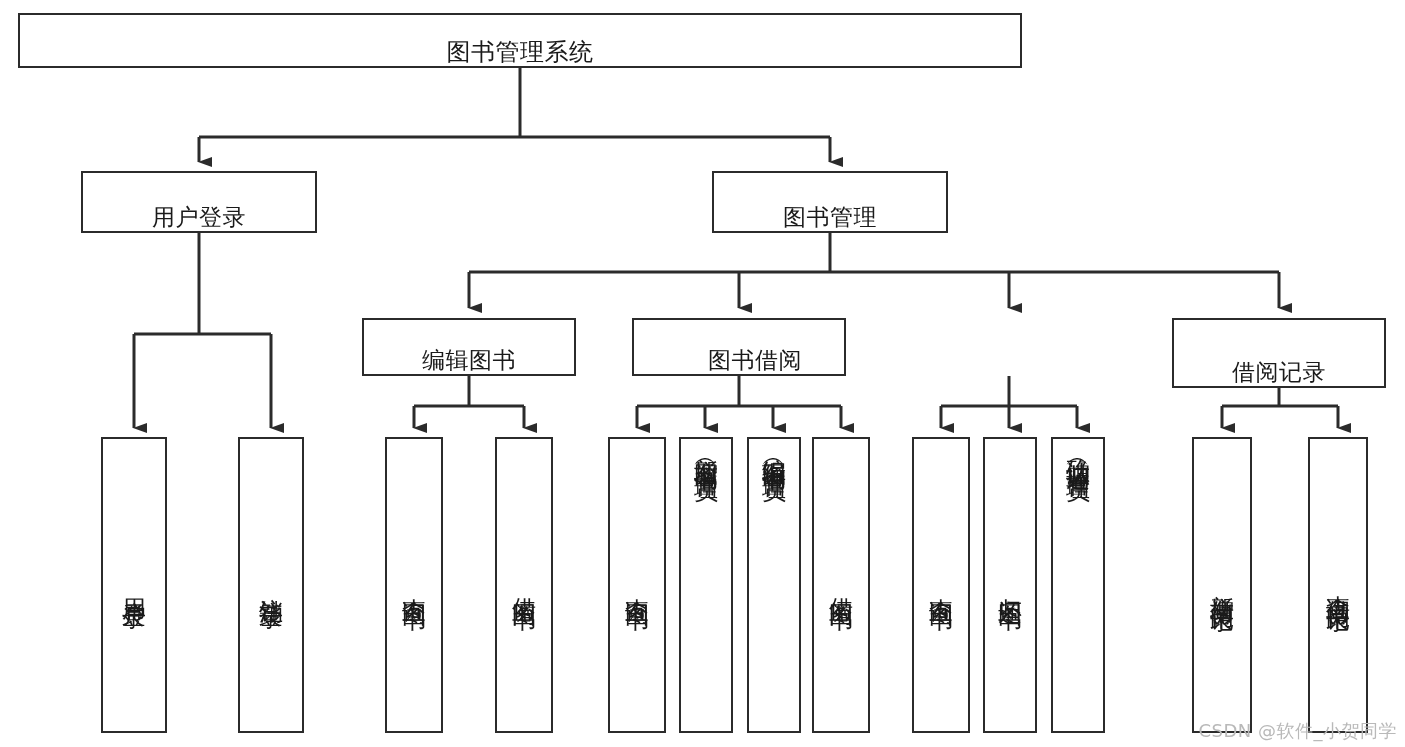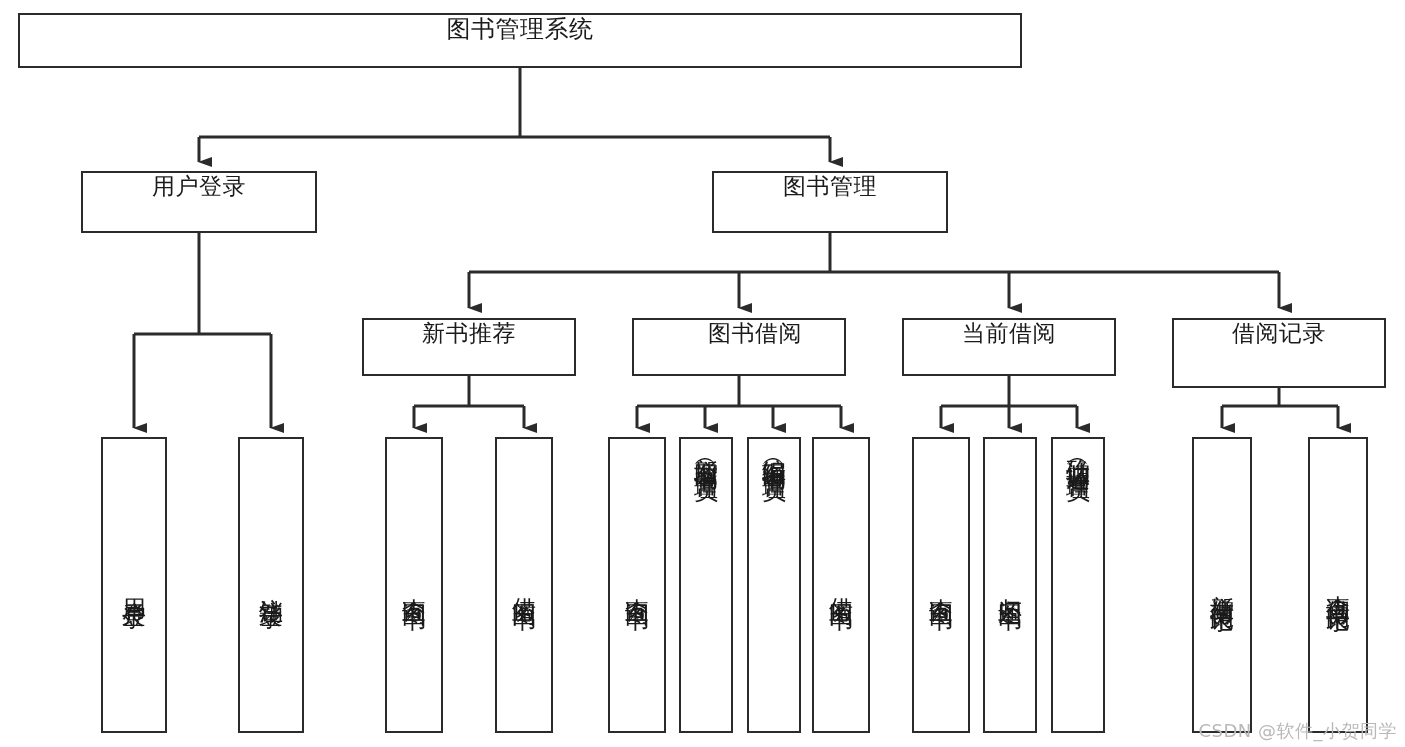--- a/index.html
+++ b/index.html
@@ -24,21 +24,21 @@
     width: 1405px;
     height: 747px;
     pointer-events: none;
   }
   .node {
     position: absolute;
     box-sizing: border-box;
     border: 2.5px solid #2b2b2b;
     background: #ffffff;
     display: flex;
-    align-items: flex-start;
+    align-items: flex-end;
     justify-content: center;
     color: #1a1a1a;
     z-index: 2;
   }
   .node .label {
     display: block;
     text-align: center;
     line-height: 1.18;
     letter-spacing: 0.5px;
   }
@@ -138,30 +138,27 @@
 
   <div class="node horiz" style="left:81px; top:171px; width:236px; height:62px;">
     <span class="label">用户登录</span>
   </div>
 
   <div class="node horiz" style="left:712px; top:171px; width:236px; height:62px;">
     <span class="label">图书管理</span>
   </div>
 
   <div class="node horiz" style="left:362px; top:318px; width:214px; height:58px;">
-    <span class="label">新书推荐</span>
+    <span class="label">编辑图书</span>
   </div>
 
   <div class="node horiz" style="left:632px; top:318px; width:214px; height:58px;padding-left:32px;">
     <span class="label">图书借阅</span>
   </div>
 
-  <div class="node horiz" style="left:902px; top:318px; width:214px; height:58px;">
-    <span class="label">当前借阅</span>
-  </div>
 
   <div class="node horiz" style="left:1172px; top:318px; width:214px; height:70px;">
     <span class="label">借阅记录</span>
   </div>
 
   <div class="node vert center" style="left:101px; top:437px; width:66px; height:296px;">
     <span class="label">用户登录</span>
   </div>
 
   <div class="node vert center" style="left:238px; top:437px; width:66px; height:296px;">

